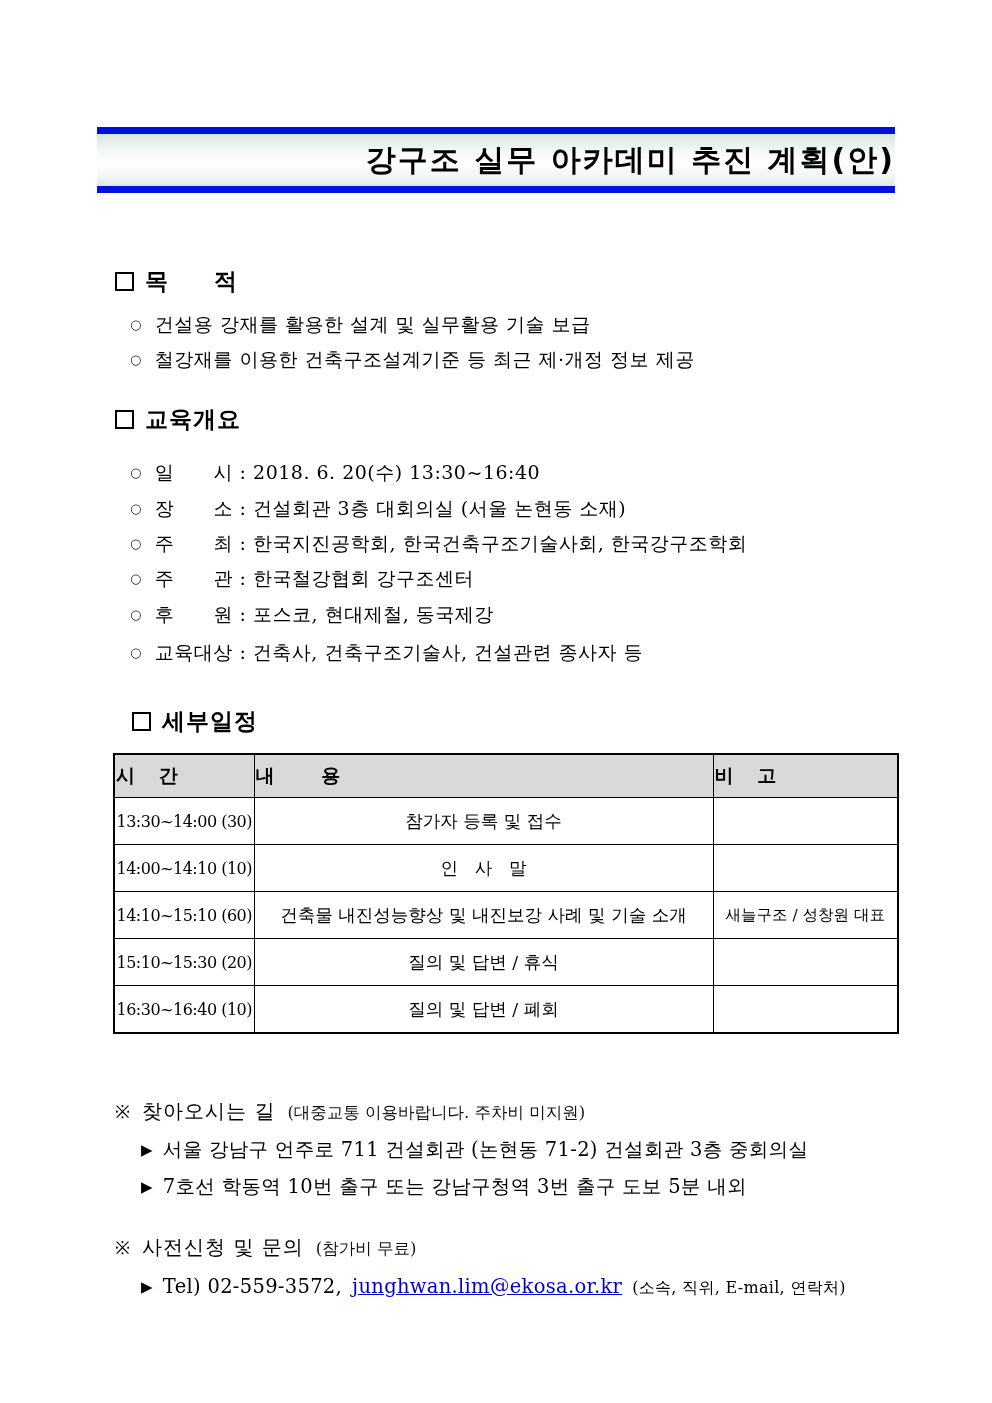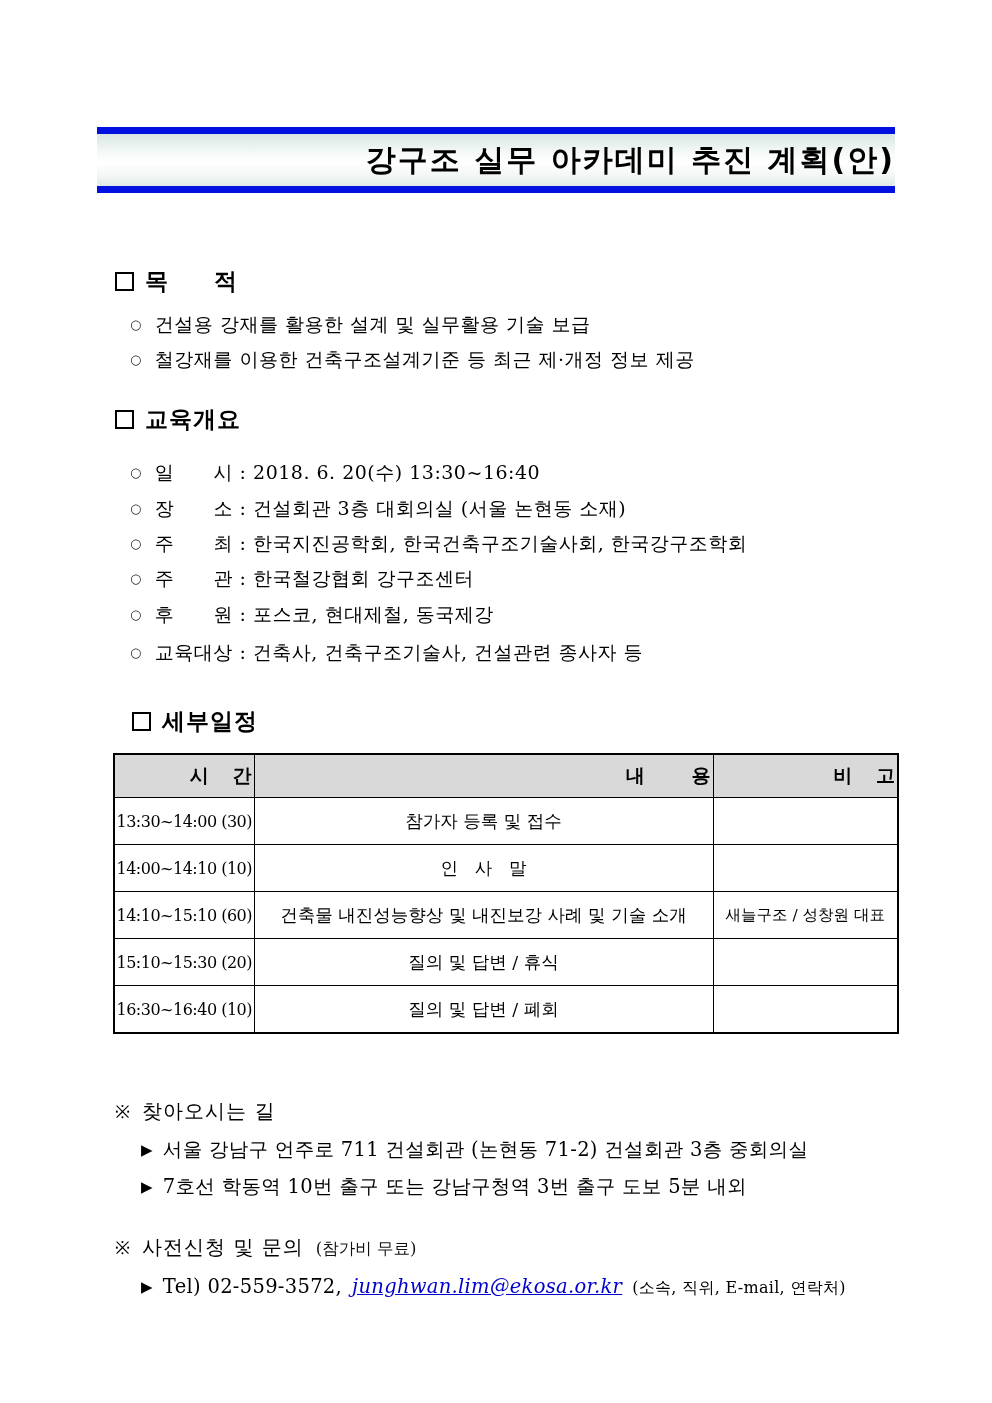--- a/index.html
+++ b/index.html
@@ -45,21 +45,21 @@
     position:absolute;left:113px;top:753px;width:784px;
     border-collapse:collapse;table-layout:fixed;
   }
   .sched-table,
   .sched-table th,
   .sched-table td{border:1px solid #000;}
   .sched-table{border:2px solid #000;}
   .sched-table th{
     background:var(--table-header-bg,#d9d9d9);
     height:40px;font-size:19px;font-weight:bold;white-space:pre;
-    text-align:right;vertical-align:middle;letter-spacing:1px;
+    text-align:left;vertical-align:middle;letter-spacing:1px;
   }
   .sched-table td{
     height:44px;text-align:center;vertical-align:middle;
   }
   .col-time{width:140px;}
   .col-content{width:459px;}
   .col-note{width:185px;}
   td.time-cell{font-size:16px;letter-spacing:-0.5px;white-space:pre;}
   td.content-cell{font-size:17.5px;white-space:pre;}
   td.note-cell{font-size:15.5px;white-space:pre;}
@@ -71,21 +71,21 @@
   .note-mark{font-size:18px;flex:0 0 auto;}
   .note-head .head-label{letter-spacing:1px;white-space:pre;}
   .note-head .head-paren{font-size:16.5px;color:#111;white-space:pre;}
   .arrow-item{
     position:absolute;left:141px;display:flex;align-items:baseline;gap:10px;
     font-size:19.5px;letter-spacing:0.3px;
   }
   .arrow{font-size:15px;flex:0 0 auto;position:relative;top:-1px;}
   .arrow-item .small-paren{font-size:16px;}
   a.email-link{
-    color:var(--link-blue,#0000cc);text-decoration:underline;cursor:pointer;font-style:italic;
+    color:var(--link-blue,#0000cc);text-decoration:underline;cursor:pointer;
   }
   .tel-text{white-space:pre;}
 </style>
 </head>
 <body>
 
 <div class="page">
 
   <div class="banner">
     <span class="title-text">강구조 실무 아카데미 추진 계획(안)</span>
@@ -176,20 +176,21 @@
         <td class="time-cell">16:30~16:40 (10)</td>
         <td class="content-cell">질의 및 답변 / 폐회</td>
         <td class="note-cell"></td>
       </tr>
     </tbody>
   </table>
 
   <div class="note-head" style="top:1098px;">
     <span class="note-mark">※</span>
     <span class="head-label">찾아오시는 길</span>
+    <span class="head-paren">(대중교통 이용바랍니다. 주차비 미지원)</span>
   </div>
   <div class="arrow-item" style="top:1136px;">
     <span class="arrow">▶</span>
     <span class="pre">서울 강남구 언주로 711 건설회관 (논현동 71-2) 건설회관 3층 중회의실</span>
   </div>
   <div class="arrow-item" style="top:1173px;">
     <span class="arrow">▶</span>
     <span class="pre">7호선 학동역 10번 출구 또는 강남구청역 3번 출구 도보 5분 내외</span>
   </div>
 

